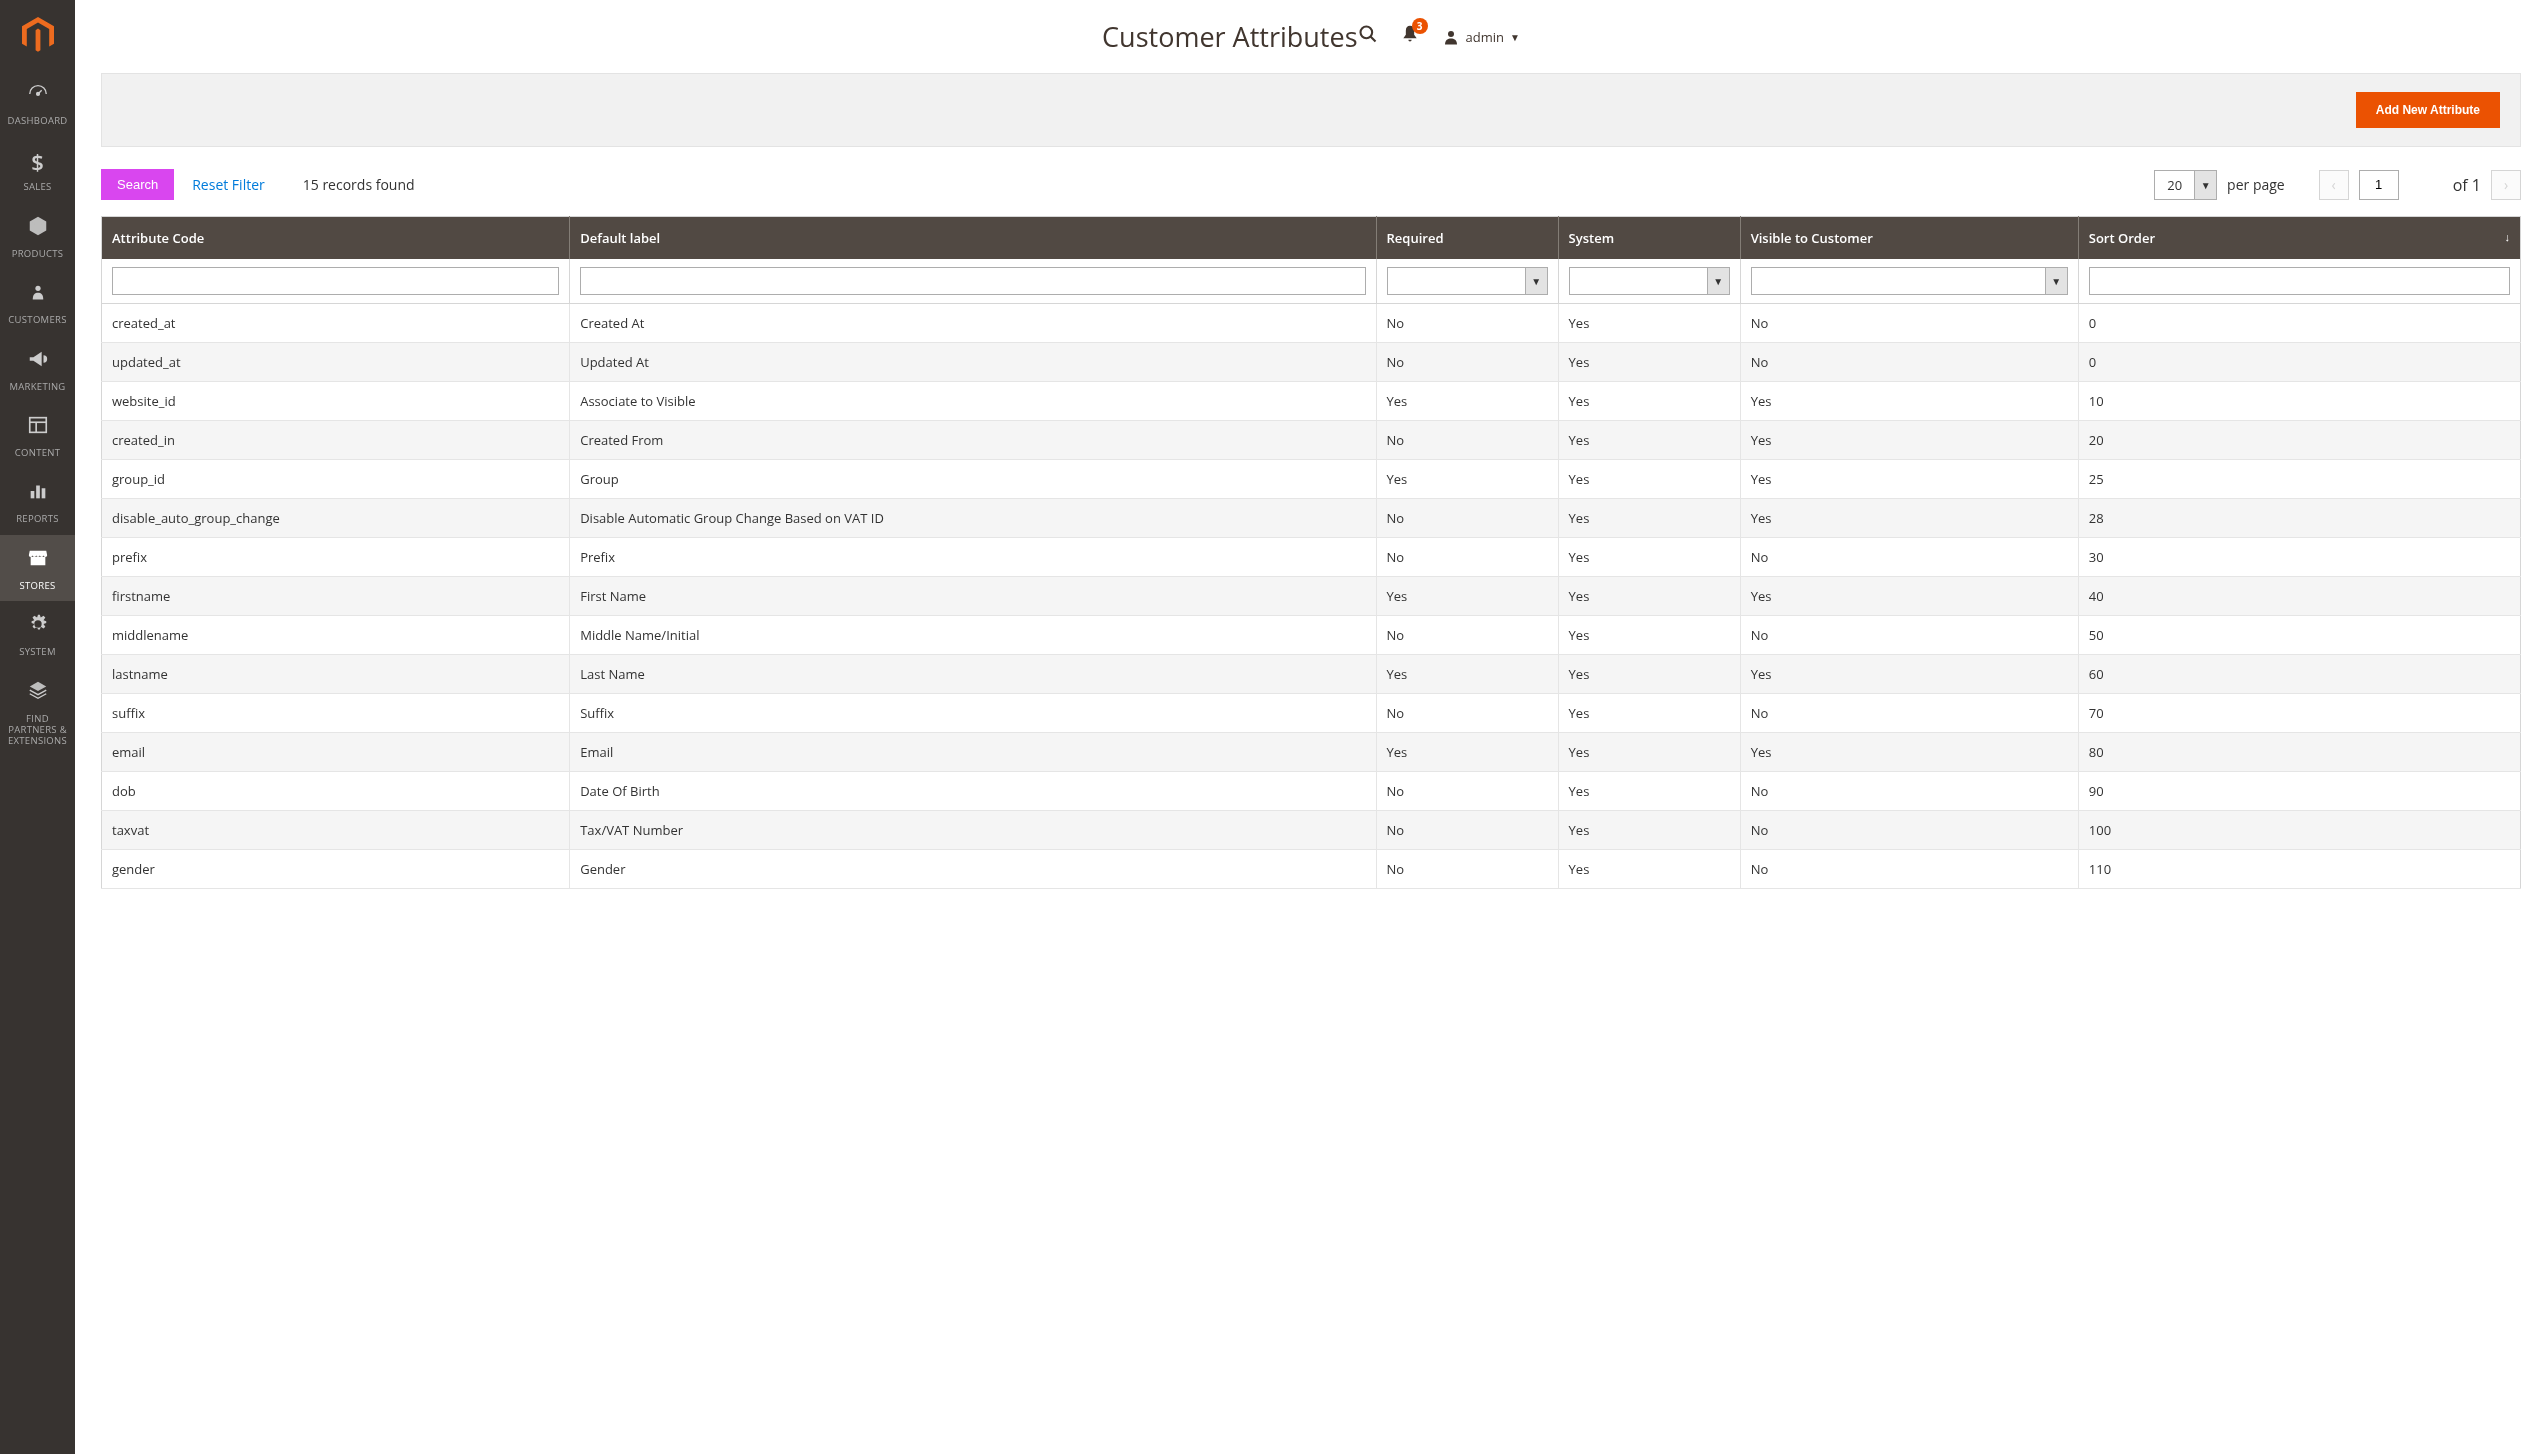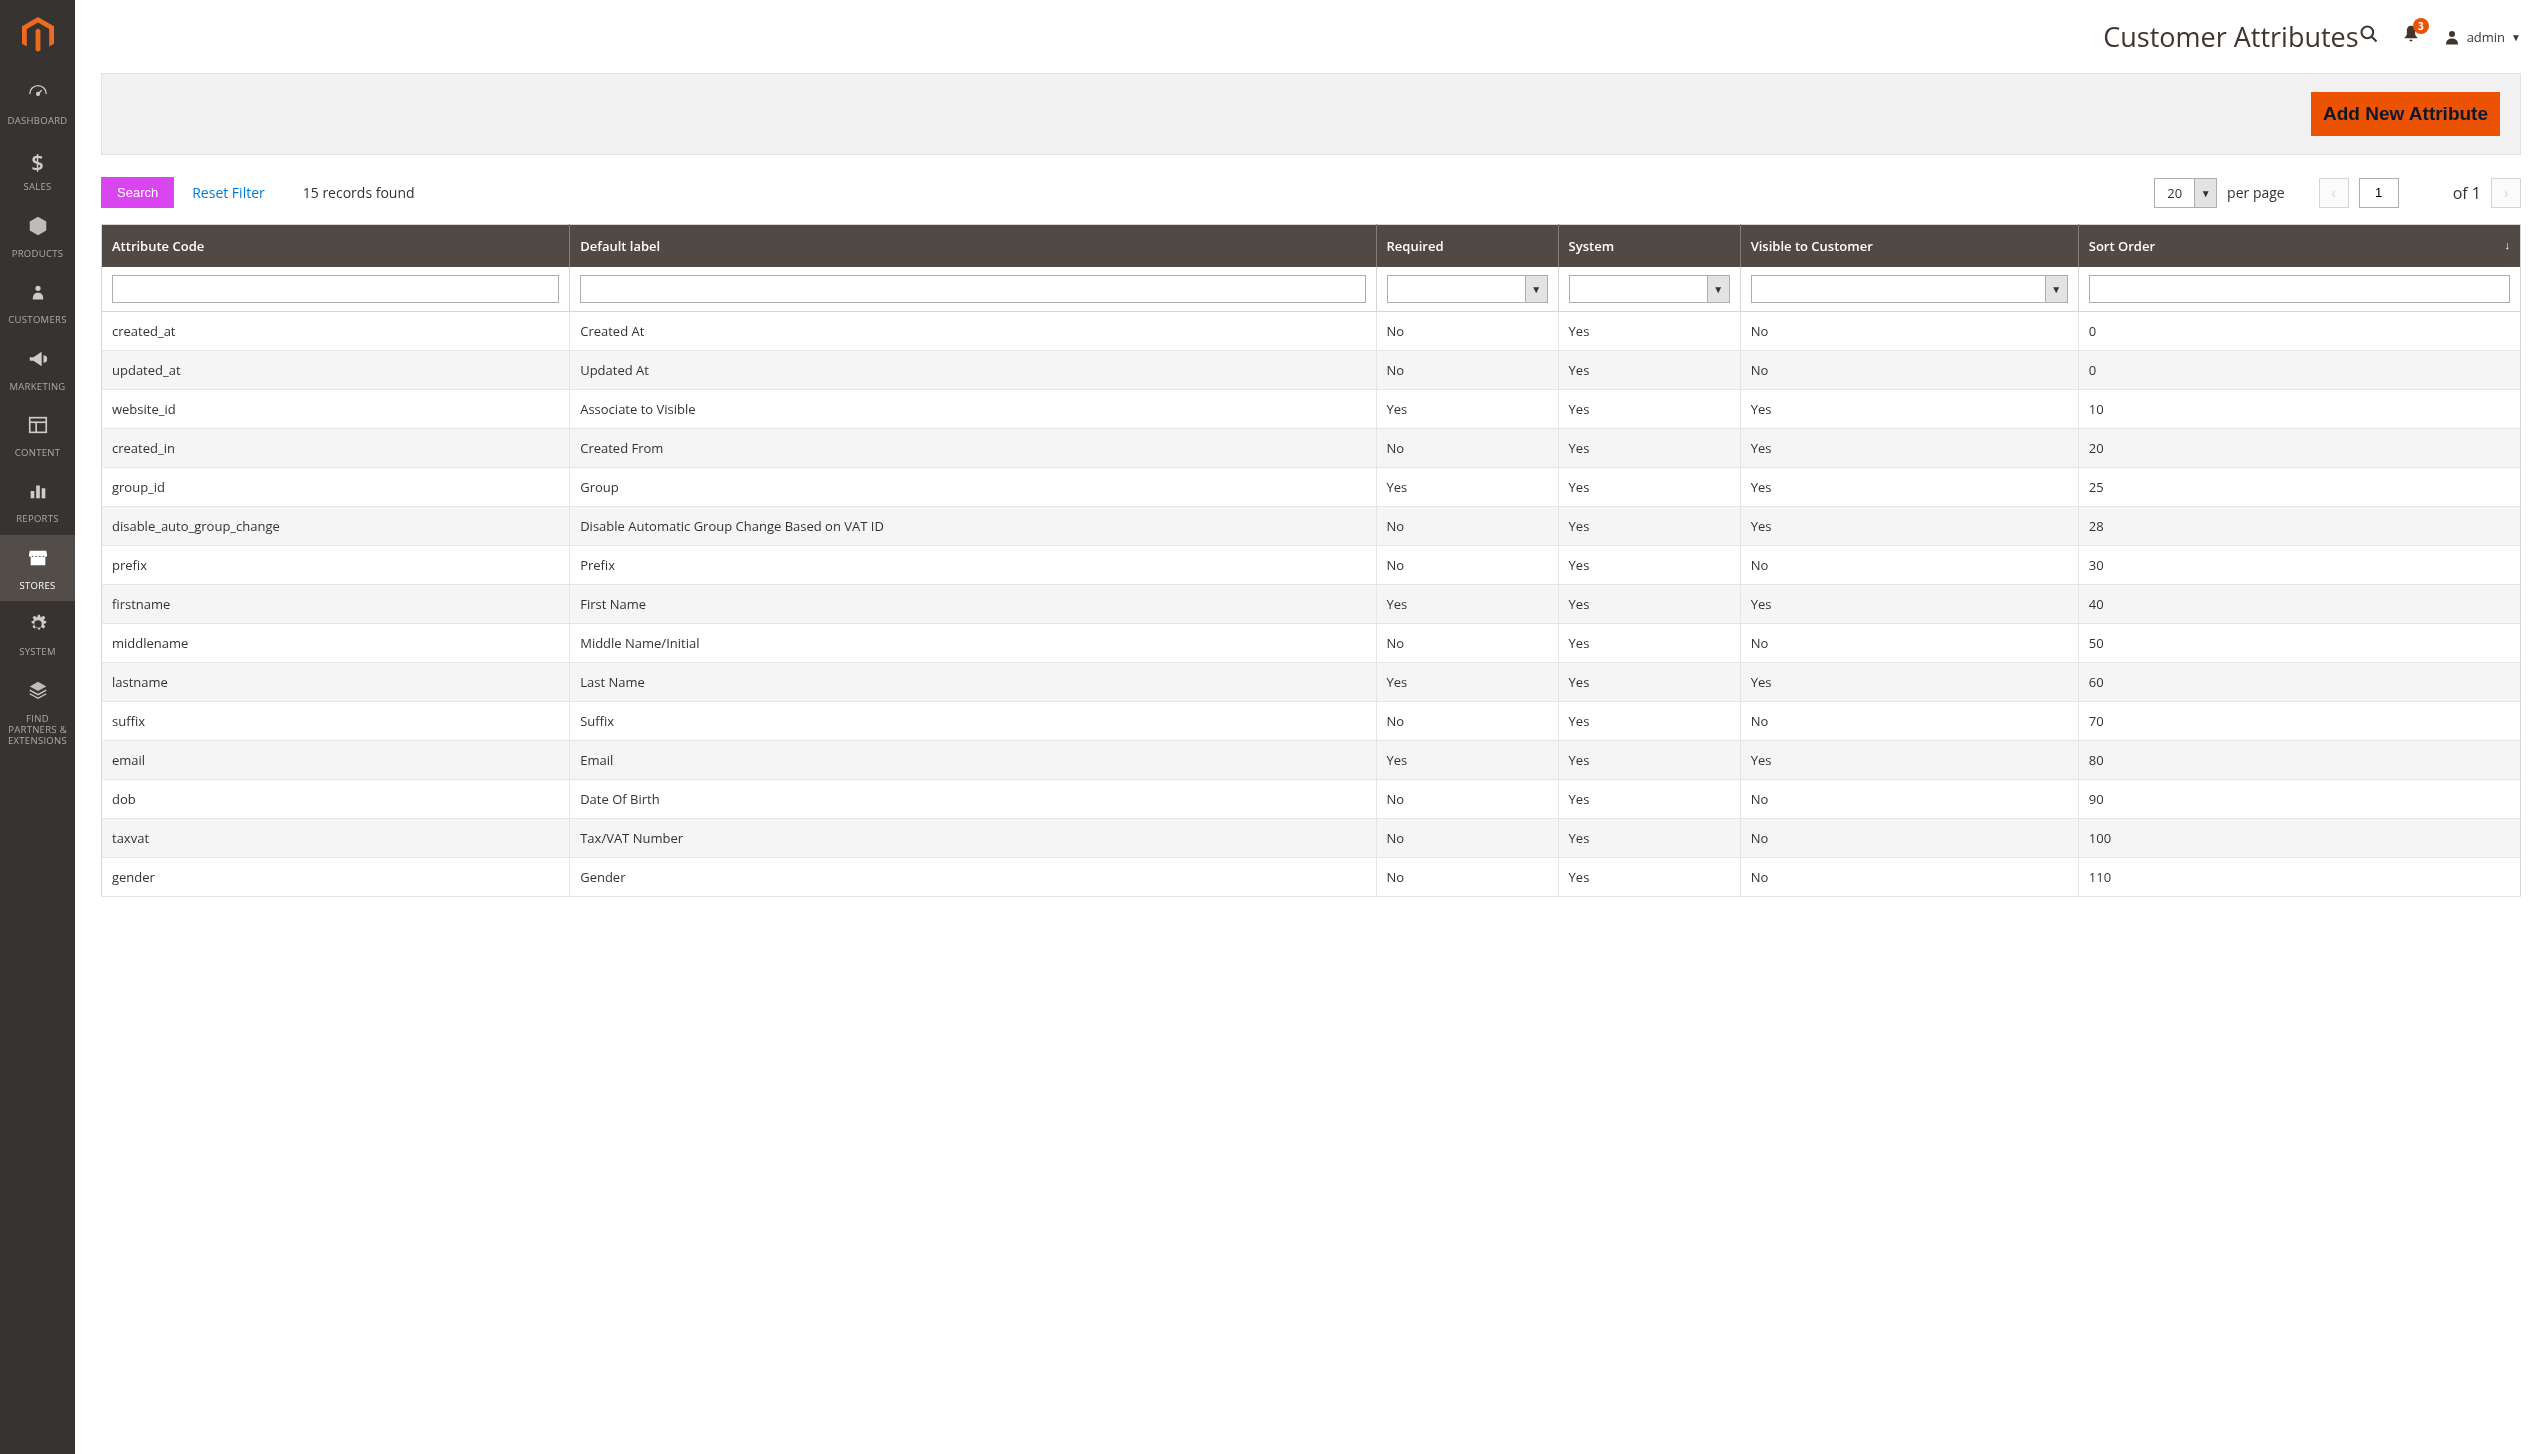--- a/index.html
+++ b/index.html
@@ -12,30 +12,30 @@
 .logo { width: 75px; height: 70px; display: flex; align-items: center; justify-content: center; }
 .logo svg { width: 40px; height: 40px; }
 .nav-item { width: 75px; padding: 10px 4px; display: flex; flex-direction: column; align-items: center; color: #aaa; font-size: 10px; text-align: center; cursor: pointer; }
 .nav-item.active { background: #524d49; color: #fff; }
 .nav-icon { font-size: 22px; margin-bottom: 5px; color: #ccc; }
 .nav-item.active .nav-icon { color: #fff; }
 .nav-label { font-size: 9.5px; line-height: 1.2; letter-spacing: 0.3px; }
 
 
 .main { flex: 1; padding: 0 26px 26px 26px; }
-.header { display: flex; align-items: center; justify-content: flex-end; padding: 18px 0 18px 0; }
+.header { display: flex; align-items: center; justify-content: center; padding: 18px 0 18px 0; }
 .page-title { font-size: 27px; font-weight: 400; color: #41362f; }
 .header-actions { display: flex; align-items: center; gap: 22px; }
 .search-icon, .bell-icon, .user-icon { font-size: 20px; color: #41362f; cursor: pointer; position: relative; }
 .notif-badge { position: absolute; top: -5px; right: -8px; background: #eb5202; color: #fff; border-radius: 9px; font-size: 10px; padding: 1px 5px; font-weight: 700; }
 .user-menu { display: flex; align-items: center; gap: 6px; cursor: pointer; color: #41362f; font-size: 13px; }
 .caret-down { font-size: 10px; }
 
 .action-bar { background: #f1f1f1; border: 1px solid #e3e3e3; padding: 18px 20px; display: flex; justify-content: flex-end; margin-bottom: 22px; }
-.btn-primary { background: #eb5202; color: #0f172a; border: none; padding: 11px 12px; font-size: 19px; font-weight: 600; cursor: pointer; }
+.btn-primary { background: #eb5202; color: #ffffff; border: none; padding: 11px 20px; font-size: 12px; font-weight: 600; cursor: pointer; }
 
 
 .toolbar { display: flex; align-items: center; justify-content: space-between; margin-bottom: 16px; }
 .toolbar-left { display: flex; align-items: center; gap: 18px; }
 .btn-search { background: #d946ef; color: #fff; border: none; padding: 8px 16px; font-size: 13px; cursor: pointer; }
 .link-reset { color: #007bdb; font-size: 14px; cursor: pointer; }
 .records-found { font-size: 14px; color: #333; margin-left: 20px; }
 .toolbar-right { display: flex; align-items: center; gap: 10px; }
 .per-page-select { display: flex; align-items: center; border: 1px solid #adadad; height: 30px; }
 .per-page-value { padding: 0 12px; font-size: 13px; }

